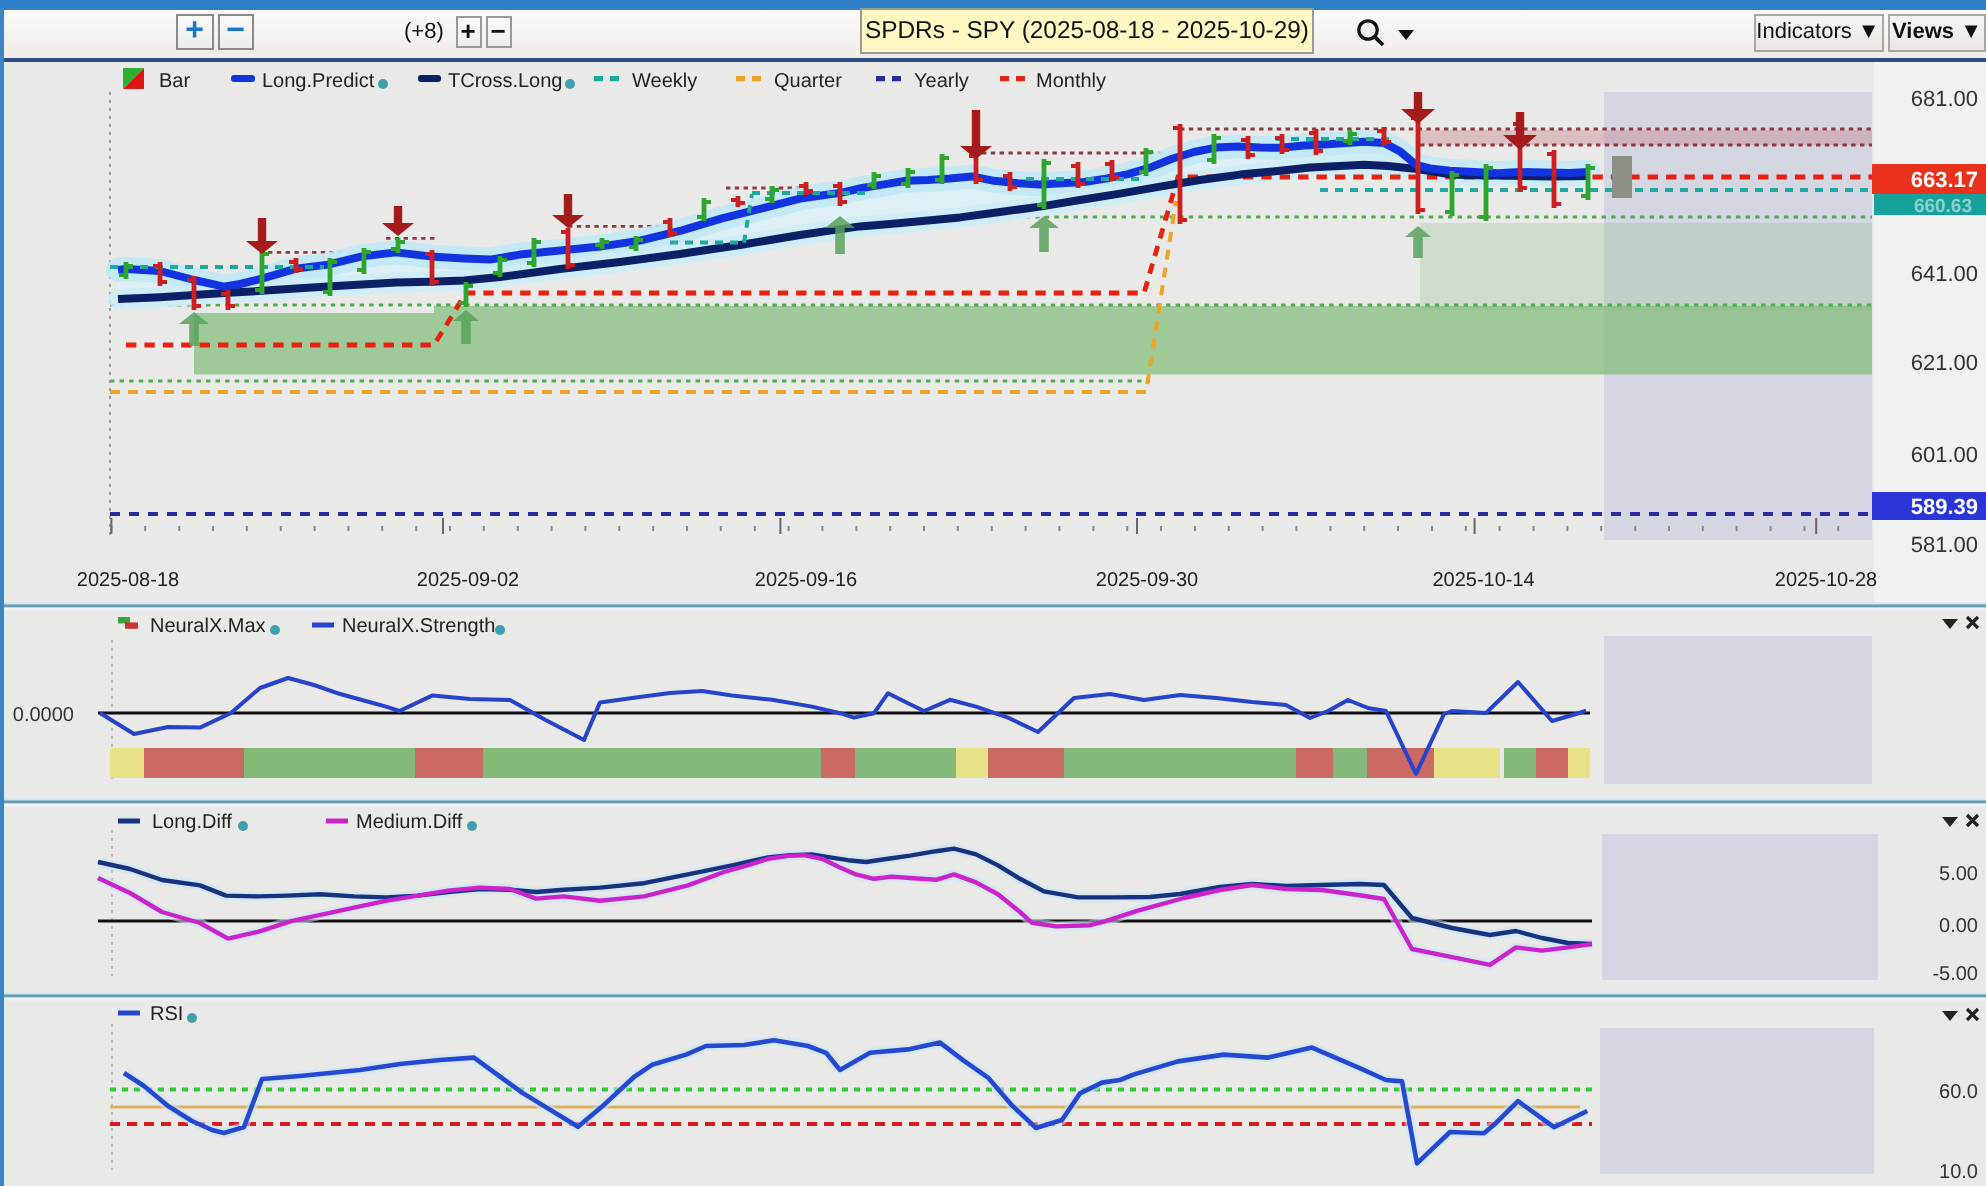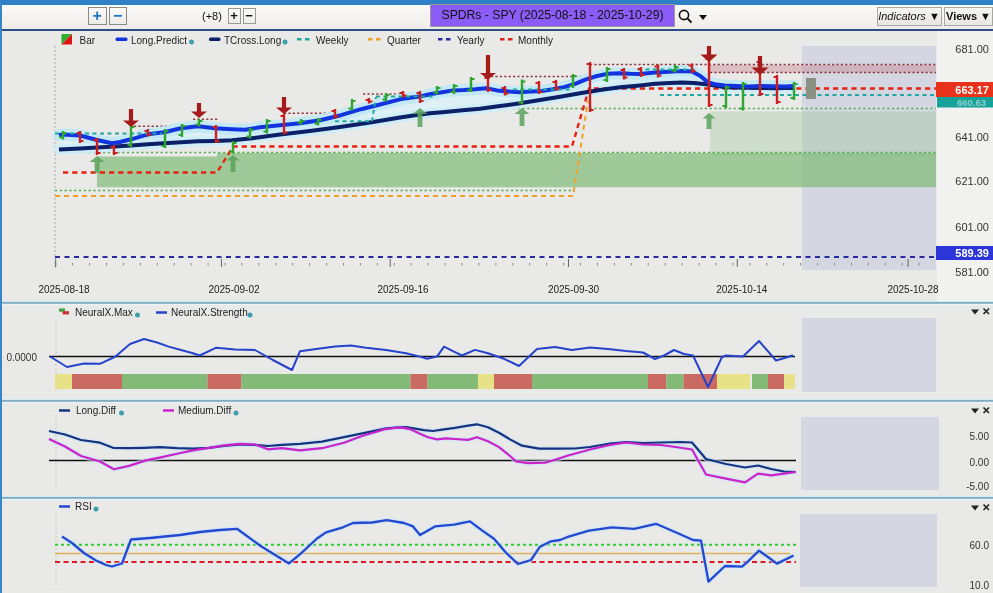--- a/index.html
+++ b/index.html
@@ -20,28 +20,28 @@
 <div class="abs" style="left:0;top:28.5px;width:993px;height:1px;background:#fdfdfd"></div>
 <div class="abs" style="left:0;top:29.3px;width:993px;height:2px;background:#2c4d86"></div>
 <div class="abs" style="left:0;top:4px;width:2px;height:589px;background:#3a85c4;z-index:50"></div>
 <div class="combo" style="left:4px;top:7px;width:81px;height:18px;">2 Months<span class="caret"></span></div>
 <div class="tbtn" style="left:88px;top:6.8px;width:18.5px;height:18.6px;color:#1878c8;font-size:16px;font-weight:900;">+</div>
 <div class="tbtn" style="left:109px;top:6.8px;width:17.5px;height:18.6px;color:#1878c8;font-size:16px;font-weight:900;">−</div>
 <div class="combo" style="left:129.5px;top:7px;width:65.5px;height:18px;font-family:Liberation Mono, monospace;">Daily<span class="caret"></span></div>
 <div class="abs" style="left:202px;top:10px;font-size:11px;color:#111">(+8)</div>
 <div class="tbtn" style="left:227.5px;top:8.2px;width:13px;height:15.5px;color:#111;font-size:13px;font-weight:900;border-color:#999;">+</div>
 <div class="tbtn" style="left:242.5px;top:8.2px;width:13px;height:15.5px;color:#111;font-size:13px;font-weight:900;border-color:#999;">−</div>
-<div class="abs" style="left:430px;top:4px;width:245px;height:22.5px;background:#8b5cf6;border:1px solid #999;
+<div class="abs" style="left:430px;top:4px;width:227px;height:22.5px;background:#fef9c3;border:1px solid #999;
 box-sizing:border-box;font-size:12.2px;color:#111;display:flex;align-items:center;justify-content:center;">SPDRs - SPY (2025-08-18 - 2025-10-29)</div>
 <svg class="abs" style="left:677px;top:8px" width="18" height="17" viewBox="0 0 18 17">
 <circle cx="7" cy="7" r="4.6" fill="none" stroke="#111" stroke-width="1.6"></circle>
 <line x1="10.4" y1="10.4" x2="14.5" y2="14.5" stroke="#111" stroke-width="1.9"></line>
   </svg>
 <div class="abs" style="left:699px;top:14.5px;width:0;height:0;border-left:4.5px solid transparent;border-right:4.5px solid transparent;border-top:5px solid #111;"></div>
-<div class="gbtn" style="left:876.5px;top:6.5px;width:65px;height:19.5px;font-style:italic;">Indicators&nbsp;▼</div>
+<div class="gbtn" style="left:876.5px;top:6.5px;width:65px;height:19.5px;">Indicators&nbsp;▼</div>
 <div class="gbtn" style="left:944px;top:6.5px;width:49px;height:19.5px;font-weight:bold;">Views&nbsp;▼</div>
 
 <svg class="abs" style="left:0;top:31px" width="993" height="562" viewBox="0 31 993 562">
 
 <rect x="0" y="31" width="993" height="271" fill="#e9e9e8"></rect>
 <rect x="937" y="31" width="56" height="271" fill="#f1f1f0"></rect>
 <rect x="802" y="46" width="134" height="224" fill="#ccd0e0" opacity="0.75"></rect>
 <rect x="710" y="111.5" width="226" height="43.5" fill="#7fbb77" opacity="0.25"></rect>
 <path d="M97,156.5 H217 V153 H936 V187.2 H97 Z" fill="#7fbb77" opacity="0.70"></path>
 <rect x="710" y="65" width="226" height="7.5" fill="#c0606a" opacity="0.30"></rect>

